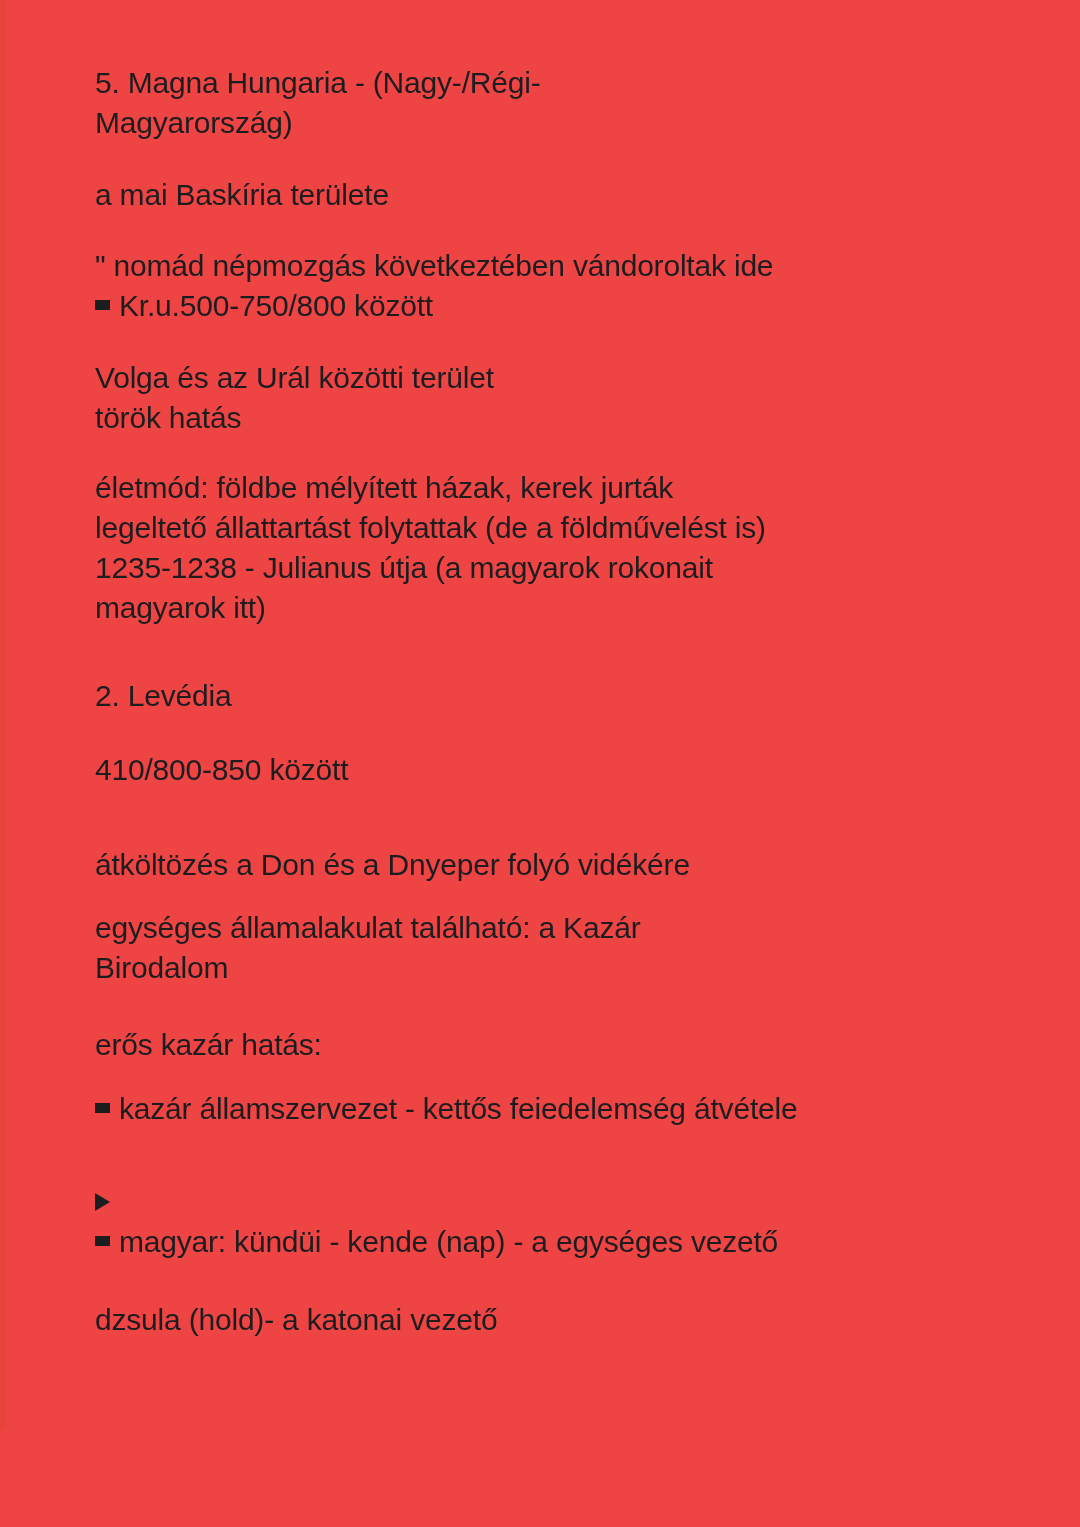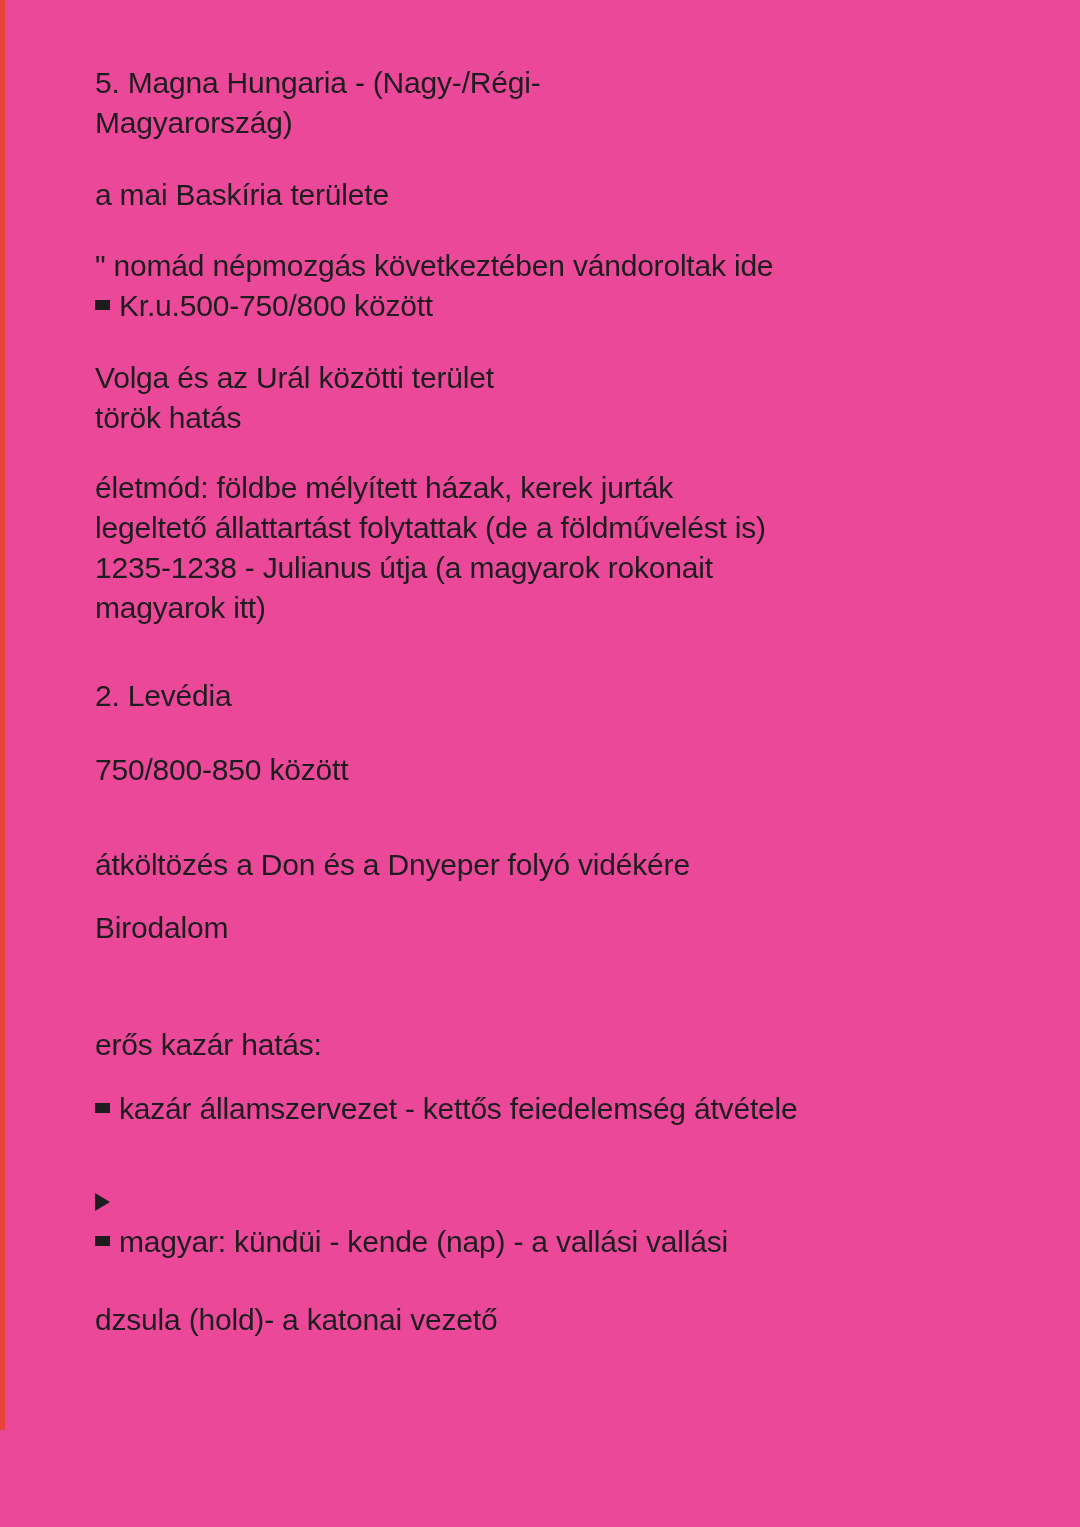--- a/index.html
+++ b/index.html
@@ -1,20 +1,20 @@
 <!DOCTYPE html>
 <html><head>
 <meta charset="utf-8">
 <style>
   html,body{margin:0;padding:0;background:#ffffff;}
   .page{
     position:relative;
     width:1080px;
     height:1527px;
-    background:#ec4899;
+    background:#ef4444;
     overflow:hidden;
     font-family:"Liberation Sans","DejaVu Sans",sans-serif;
     font-size:30px;
     line-height:40px;
     letter-spacing:-0.2px;
     color:#1d1d1f;
   }
   .stripe{
     position:absolute;
     left:0;
@@ -80,41 +80,42 @@
     <div class="line"><span>legeltető állattartást folytattak (de a földművelést is)</span></div>
     <div class="line"><span>1235-1238 - Julianus útja (a magyarok rokonait</span></div>
     <div class="line"><span>magyarok itt)</span></div>
   </div>
 
   <div class="para" style="top:676px">
     <div class="line"><span>2. Levédia</span></div>
   </div>
 
   <div class="para" style="top:750px">
-    <div class="line"><span>750/800-850 között</span></div>
+    <div class="line"><span>410/800-850 között</span></div>
   </div>
 
   <div class="para" style="top:845px">
     <div class="line"><span>átköltözés a Don és a Dnyeper folyó vidékére</span></div>
   </div>
 
   <div class="para" style="top:908px">
+    <div class="line"><span>egységes államalakulat található: a Kazár</span></div>
     <div class="line"><span>Birodalom</span></div>
   </div>
 
   <div class="para" style="top:1025px">
     <div class="line"><span>erős kazár hatás:</span></div>
   </div>
 
   <div class="para" style="top:1089px">
     <div class="line"><span class="bullet-square"></span><span>kazár államszervezet - kettős feiedelemség átvétele</span></div>
   </div>
 
   <div class="para" style="top:1182px">
     <div class="line"><span class="bullet-triangle"></span></div>
-    <div class="line"><span class="bullet-square"></span><span>magyar: kündüi - kende (nap) - a vallási vallási</span></div>
+    <div class="line"><span class="bullet-square"></span><span>magyar: kündüi - kende (nap) - a egységes vezető</span></div>
   </div>
 
   <div class="para" style="top:1300px">
     <div class="line"><span>dzsula (hold)- a katonai vezető</span></div>
   </div>
 
 </div>
 
 </body></html>

